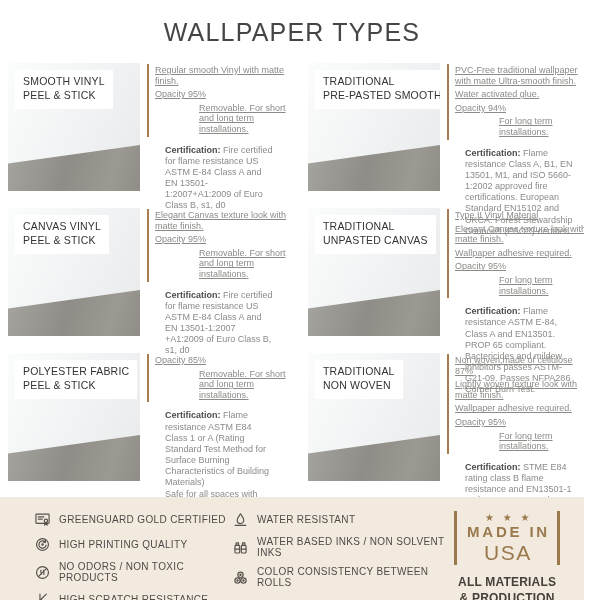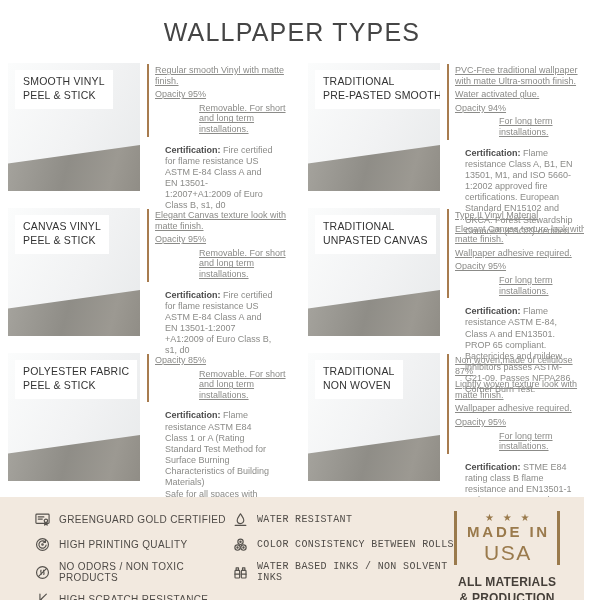--- a/index.html
+++ b/index.html
@@ -46,21 +46,21 @@
   .cert strong { color:#4c4c4c; font-weight:700; }
   .cert .ct { white-space:pre-line; }
 
   .features-footer {
     position:absolute; left:0; right:0; top:497px; bottom:0;
     background:#f2e9df; box-sizing:border-box;
     display:flex; align-items:flex-start; padding:14px 0 0 34px;
   }
   .badges { list-style:none; margin:0; padding:0; }
   .badges.col1 { width:198px; }
-  .badges.col2 { width:222px;font-family:Liberation Mono, monospace; }
+  .badges.col2 { width:222px; }
   .badges li { display:flex; align-items:center; gap:8px; margin-bottom:8px; }
   .badges li svg { flex:none; }
   .badge-label { font-size:10px; letter-spacing:.35px; color:#4f4b47; }
   .badges svg { stroke:#56524d; fill:none; stroke-width:1.1; stroke-linecap:round; stroke-linejoin:round; }
 
   .usa { margin-left:auto; margin-right:24px; text-align:center; }
   .usa-box {
     display:inline-block; border-left:3px solid #9a7a4c; border-right:3px solid #9a7a4c;
     padding:1px 7px 2px; color:#9a7a4c;
   }
@@ -237,40 +237,40 @@
     <ul class="badges col2">
       <li>
         <svg width="17" height="17" viewBox="0 0 16 16">
           <path d="M8 2.6 C6.6 4.9 4.9 6.5 4.9 8.8 a3.1 3.1 0 0 0 6.2 0 C11.1 6.5 9.4 4.9 8 2.6 Z"></path>
           <line x1="3" y1="13.6" x2="13" y2="13.6"></line>
         </svg>
         <span class="badge-label">WATER RESISTANT</span>
       </li>
       <li>
         <svg width="17" height="17" viewBox="0 0 16 16">
+          <rect x="2.8" y="6" width="4.4" height="7.2" rx="0.8"></rect>
+          <rect x="8.8" y="6" width="4.4" height="7.2" rx="0.8"></rect>
+          <rect x="3.9" y="3.6" width="2.2" height="2.4"></rect>
+          <rect x="9.9" y="3.6" width="2.2" height="2.4"></rect>
+          <line x1="2.8" y1="9.6" x2="7.2" y2="9.6"></line>
+          <line x1="8.8" y1="9.6" x2="13.2" y2="9.6"></line>
+        </svg>
+        <span class="badge-label">WATER BASED INKS / NON SOLVENT INKS</span>
+      </li>
+      <li>
+        <svg width="17" height="17" viewBox="0 0 16 16">
           <circle cx="5.2" cy="10.9" r="2.5"></circle>
           <circle cx="10.8" cy="10.9" r="2.5"></circle>
           <circle cx="8" cy="5.5" r="2.5"></circle>
           <circle cx="5.2" cy="10.9" r="0.6"></circle>
           <circle cx="10.8" cy="10.9" r="0.6"></circle>
           <circle cx="8" cy="5.5" r="0.6"></circle>
         </svg>
         <span class="badge-label">COLOR CONSISTENCY BETWEEN ROLLS</span>
       </li>
-      <li>
-        <svg width="17" height="17" viewBox="0 0 16 16">
-          <rect x="2.8" y="6" width="4.4" height="7.2" rx="0.8"></rect>
-          <rect x="8.8" y="6" width="4.4" height="7.2" rx="0.8"></rect>
-          <rect x="3.9" y="3.6" width="2.2" height="2.4"></rect>
-          <rect x="9.9" y="3.6" width="2.2" height="2.4"></rect>
-          <line x1="2.8" y1="9.6" x2="7.2" y2="9.6"></line>
-          <line x1="8.8" y1="9.6" x2="13.2" y2="9.6"></line>
-        </svg>
-        <span class="badge-label">WATER BASED INKS / NON SOLVENT INKS</span>
-      </li>
     </ul>
 
     <div class="usa">
       <div class="usa-box">
         <div class="usa-stars">★ ★ ★</div>
         <div class="usa-madein">MADE IN</div>
         <div class="usa-usa">USA</div>
       </div>
       <div class="usa-caption">
         <div>ALL MATERIALS</div>

